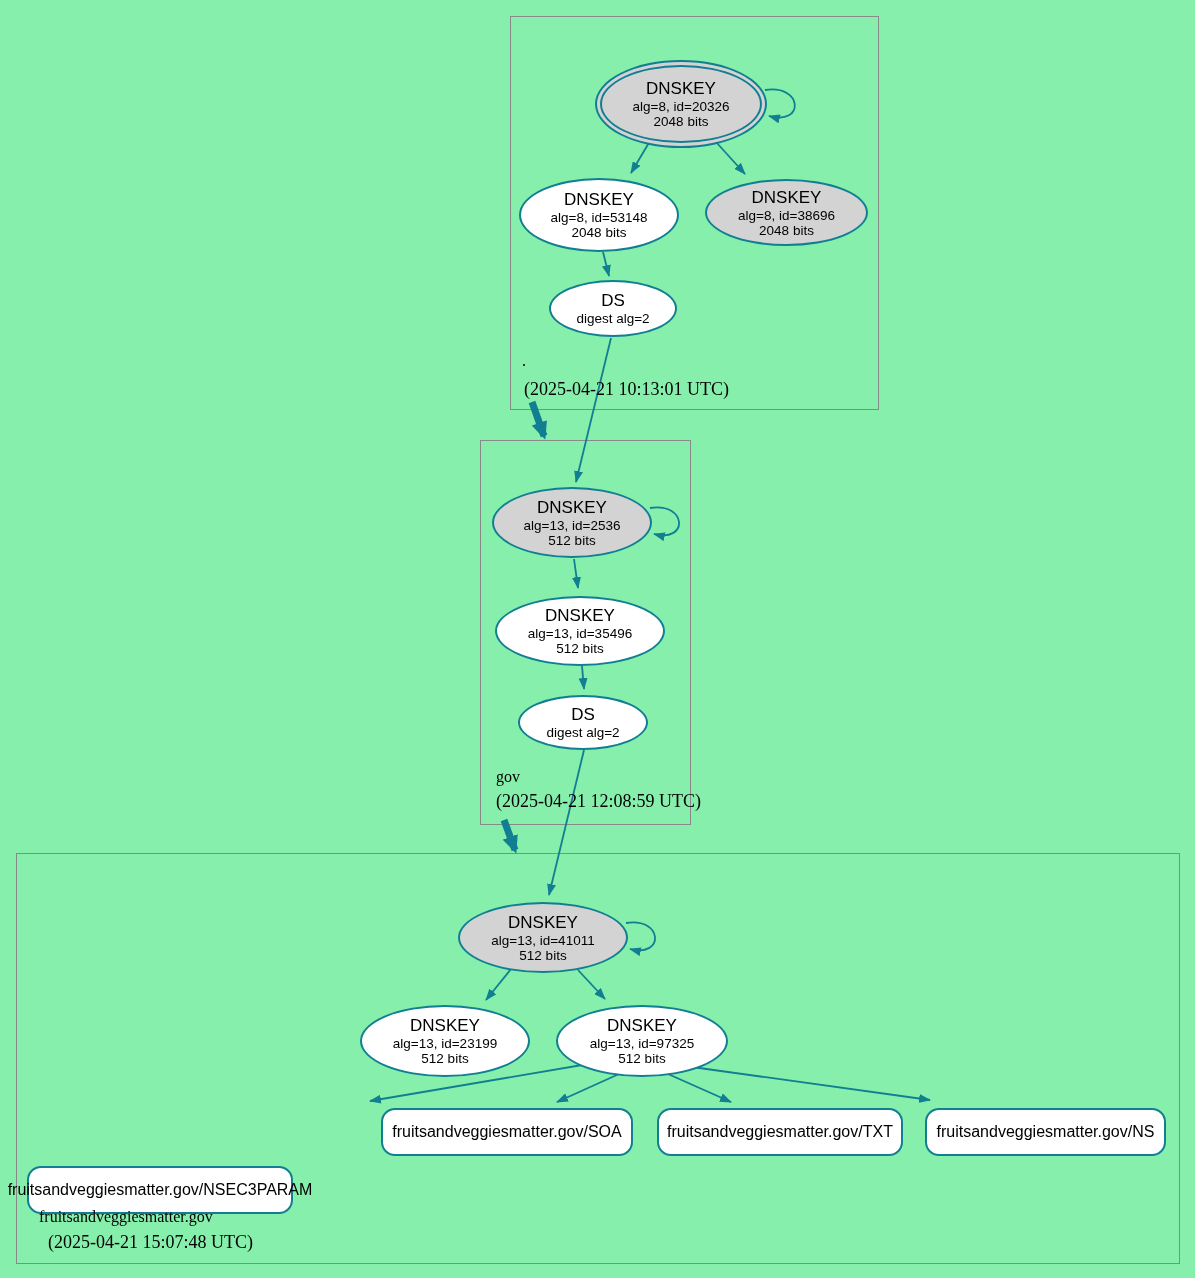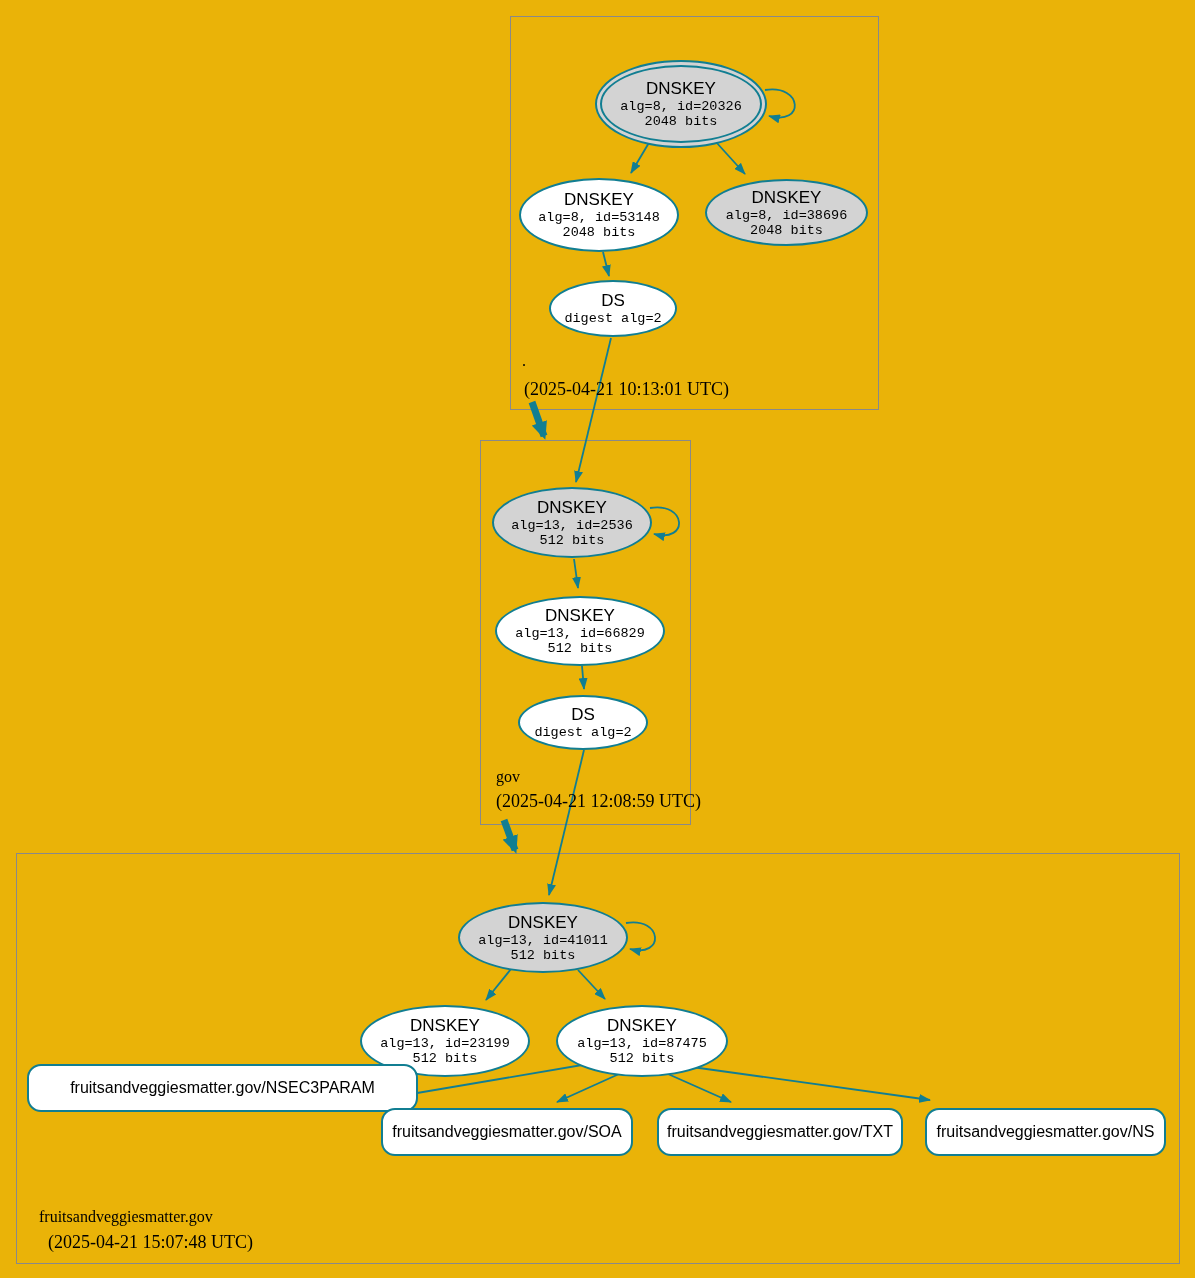--- a/index.html
+++ b/index.html
@@ -3,34 +3,34 @@
 <meta charset="utf-8">
 <style>
   :root{
     --teal:#117e92;
     --sep-fill:#d3d3d3;
     --node-fill:#ffffff;
     --box-border:#898989;
     --text:#000000;
   }
   html,body{margin:0;padding:0;background:#ffffff;}
-  #canvas{position:relative;width:1195px;height:1278px;background:#eab308;overflow:hidden;
+  #canvas{position:relative;width:1195px;height:1278px;background:#86efac;overflow:hidden;
           font-family:"Liberation Sans",sans-serif;color:var(--text);}
   .zonebox{position:absolute;border:1px solid var(--box-border);background:transparent;z-index:1;}
   #edges{position:absolute;left:0;top:0;z-index:2;pointer-events:none;}
   .node{position:absolute;box-sizing:border-box;border:2px solid var(--teal);border-radius:50%;
         background:var(--node-fill);display:flex;flex-direction:column;align-items:center;
         justify-content:center;text-align:center;z-index:3;cursor:pointer;}
   .node.sep{background:var(--sep-fill);}
   .node.double{background:var(--sep-fill);}
   .node.double .inner{position:absolute;inset:3px;border:2px solid var(--teal);border-radius:50%;
         background:var(--sep-fill);display:flex;flex-direction:column;align-items:center;
         justify-content:center;text-align:center;}
   .t{font-size:17px;line-height:20px;font-family:"Liberation Sans",sans-serif;}
-  .d{font-size:13.5px;line-height:15px;font-family:Liberation Mono, monospace;}
+  .d{font-size:13.5px;line-height:15px;font-family:Liberation Sans, sans-serif;}
   .rrset{position:absolute;box-sizing:border-box;border:2px solid var(--teal);border-radius:14px;
         background:var(--node-fill);display:flex;align-items:center;justify-content:center;
         text-align:center;font-size:16px;font-family:"Liberation Sans",sans-serif;z-index:3;cursor:pointer;}
   .zlabel{position:absolute;font-family:"Liberation Serif",serif;font-size:16px;line-height:18px;z-index:3;}
   .zts{position:absolute;font-family:"Liberation Serif",serif;font-size:18px;line-height:17px;z-index:3;}
   svg path.e{stroke:var(--teal);stroke-width:1.8;fill:none;}
   svg path.eb{stroke:var(--teal);stroke-width:7;fill:none;}
   svg .ahfill{fill:var(--teal);}
 </style>
 </head>
@@ -105,21 +105,21 @@
   <div class="zts" style="left:524px;top:381px">(2025-04-21 10:13:01 UTC)</div>
 
   <div class="node sep" style="left:492px;top:487px;width:160px;height:71px">
     <span class="t">DNSKEY</span>
     <span class="d">alg=13, id=2536</span>
     <span class="d">512 bits</span>
   </div>
 
   <div class="node" style="left:495px;top:596px;width:170px;height:70px">
     <span class="t">DNSKEY</span>
-    <span class="d">alg=13, id=66829</span>
+    <span class="d">alg=13, id=35496</span>
     <span class="d">512 bits</span>
   </div>
 
   <div class="node" style="left:518px;top:695px;width:130px;height:55px">
     <span class="t">DS</span>
     <span class="d">digest alg=2</span>
   </div>
 
   <div class="zlabel" style="left:496px;top:768px">gov</div>
   <div class="zts" style="left:496px;top:793px">(2025-04-21 12:08:59 UTC)</div>
@@ -131,25 +131,25 @@
   </div>
 
   <div class="node" style="left:360px;top:1005px;width:170px;height:72px">
     <span class="t">DNSKEY</span>
     <span class="d">alg=13, id=23199</span>
     <span class="d">512 bits</span>
   </div>
 
   <div class="node" style="left:556px;top:1005px;width:172px;height:72px">
     <span class="t">DNSKEY</span>
-    <span class="d">alg=13, id=87475</span>
+    <span class="d">alg=13, id=97325</span>
     <span class="d">512 bits</span>
   </div>
 
-  <div class="rrset" style="left:27px;top:1064px;width:391px;height:48px">fruitsandveggiesmatter.gov/NSEC3PARAM</div>
+  <div class="rrset" style="left:27px;top:1166px;width:266px;height:48px">fruitsandveggiesmatter.gov/NSEC3PARAM</div>
   <div class="rrset" style="left:381px;top:1108px;width:252px;height:48px">fruitsandveggiesmatter.gov/SOA</div>
   <div class="rrset" style="left:925px;top:1108px;width:241px;height:48px">fruitsandveggiesmatter.gov/NS</div>
   <div class="rrset" style="left:657px;top:1108px;width:246px;height:48px">fruitsandveggiesmatter.gov/TXT</div>
 
   <div class="zlabel" style="left:39px;top:1208px">fruitsandveggiesmatter.gov</div>
   <div class="zts" style="left:48px;top:1234px">(2025-04-21 15:07:48 UTC)</div>
 
 </div>
 
 </body></html>

